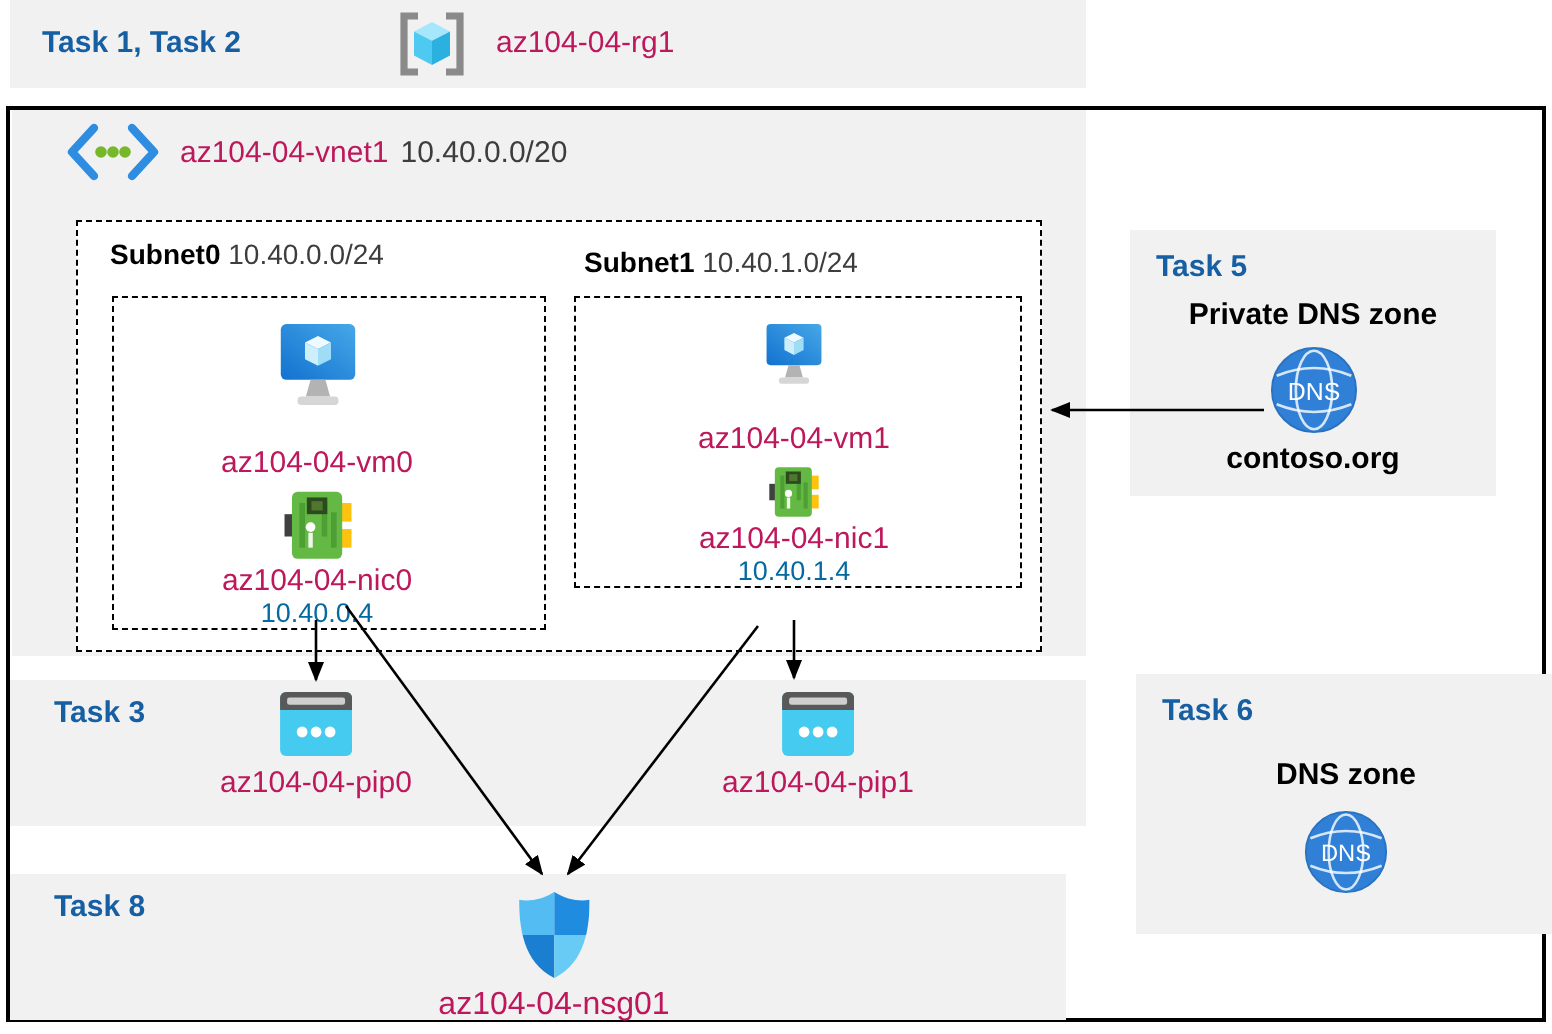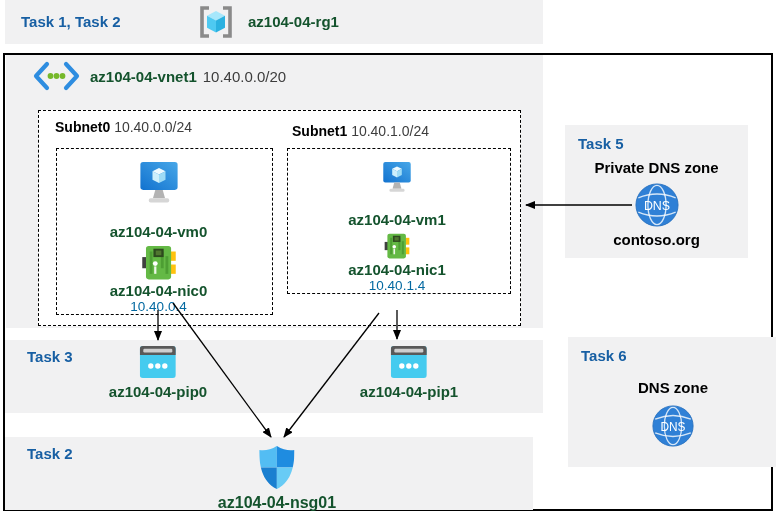--- a/index.html
+++ b/index.html
@@ -1,41 +1,41 @@
 <!DOCTYPE html>
 <html><head>
 <meta charset="utf-8">
 <style>
   html,body{margin:0;padding:0;background:#fff;}
   #stage{position:relative;width:776px;height:517px;background:#fff;overflow:hidden;
          font-family:"Liberation Sans",sans-serif;color:#000;}
   .abs{position:absolute;}
   .band{background:#f1f1f2;}
   .task-heading{font-weight:bold;font-size:15px;color:#175fa3;white-space:nowrap;}
-  .entity-label{font-weight:bold;font-size:15px;color:#14532d;white-space:nowrap;}
+  .entity-label{font-weight:normal;font-size:15px;color:#be185d;white-space:nowrap;}
   .plain{font-weight:normal;color:#3d3d3d;}
   .ip-label{font-size:13.5px;color:#0369a1;white-space:nowrap;}
   #frame{left:3px;top:53px;width:770px;height:458px;border:2px solid #000;box-sizing:border-box;background:transparent;}
   #top-band{left:5px;top:0;width:538px;height:44px;}
   #vnet-panel{left:6px;top:55px;width:537px;height:273px;}
   #vnet-header{left:33px;top:60px;height:32px;display:flex;align-items:center;gap:10px;}
   #outer-dashed{left:38px;top:110px;width:483px;height:216px;border:1px dashed #000;background:#fff;box-sizing:border-box;}
   .subnet-label{font-size:14px;white-space:nowrap;}
   .subnet-label b{font-weight:bold;}
   .subnet-box{border:1px dashed #000;box-sizing:border-box;display:flex;flex-direction:column;align-items:center;}
   #subnet0-box{left:56px;top:148px;width:217px;height:167px;padding-right:12px;}
   #subnet1-box{left:287px;top:148px;width:224px;height:146px;padding-right:4px;}
   .vm-icon{margin-top:13px;}
   .vm-name{margin-top:16px;}
   .nic-icon{margin-top:5px;}
   .nic-name{margin-top:2px;}
   .centered-group{display:flex;flex-direction:column;align-items:center;transform:translateX(-50%);}
   #task3-band{left:5px;top:340px;width:538px;height:73px;}
   #task4-band{left:5px;top:437px;width:528px;height:73px;}
-  #task5-box{left:565px;top:125px;width:183px;height:133px;}
+  #task5-box{left:565px;top:115px;width:183px;height:133px;}
   #task6-box{left:568px;top:337px;width:210px;height:130px;}
   .side-title{position:absolute;left:0;width:100%;text-align:center;font-weight:bold;font-size:15px;}
   .side-task{position:absolute;left:13px;top:10px;}
   #arrows{left:0;top:0;pointer-events:none;z-index:50;}
 </style>
 </head>
 <body>
 
 <div id="stage">
 
@@ -159,21 +159,21 @@
       <path d="M0,9 L0,3 a3,3 0 0 1 3,-3 L33,0 a3,3 0 0 1 3,3 L36,9 Z" fill="#595959"></path>
       <rect x="3.5" y="2.8" width="29" height="3.6" rx="1.2" fill="#cfcfcf"></rect>
       <circle cx="11" cy="20" r="2.7" fill="#fff"></circle>
       <circle cx="18" cy="20" r="2.7" fill="#fff"></circle>
       <circle cx="25" cy="20" r="2.7" fill="#fff"></circle>
     </svg>
     <span class="entity-label" style="margin-top:5px;">az104-04-pip1</span>
   </div>
 
   <div id="task4-band" class="abs band"></div>
-  <span class="abs task-heading" style="left:27px;top:445px;">Task 2</span>
+  <span class="abs task-heading" style="left:27px;top:445px;">Task 8</span>
 
   <div class="abs centered-group" style="left:277px;top:444px;">
     <svg width="40" height="47" viewBox="0 0 40 48">
       <defs>
         <clipPath id="shieldclip">
           <path d="M20,2 C26,6 33,7 38,6 C38,20 36,38 20,46 C4,38 2,20 2,6 C7,7 14,6 20,2 Z"></path>
         </clipPath>
       </defs>
       <g clip-path="url(#shieldclip)">
         <rect x="0" y="0" width="20" height="24" fill="#53bdf3"></rect>

